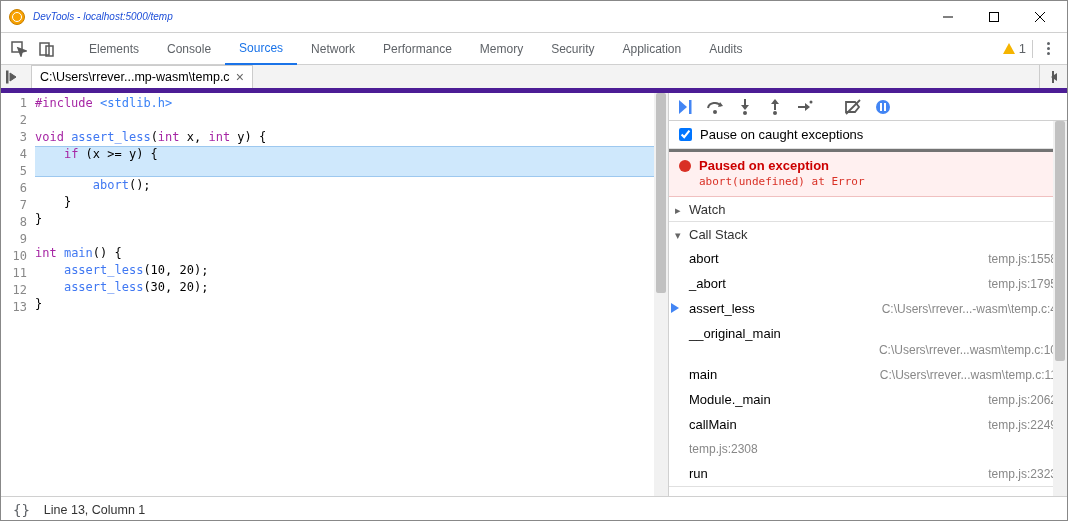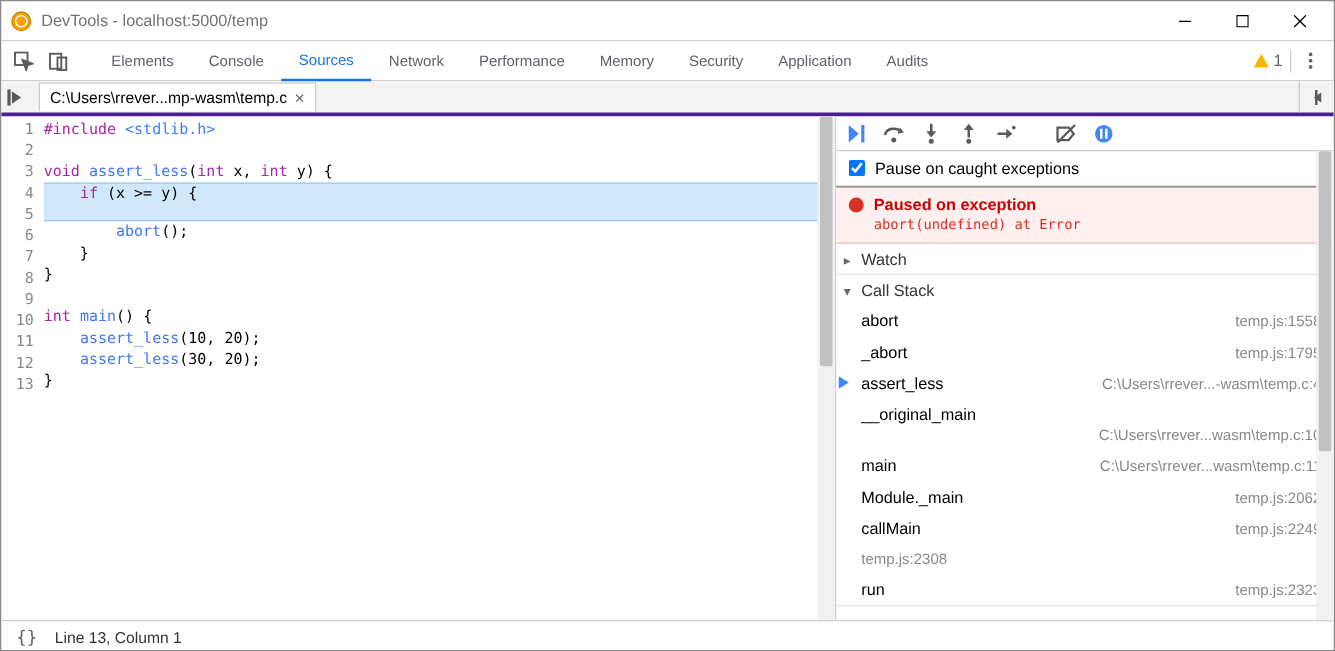--- a/index.html
+++ b/index.html
@@ -1,37 +1,37 @@
 <!DOCTYPE html>
 <html><head>
 <meta charset="utf-8">
 <style>
 * { margin: 0; padding: 0; box-sizing: border-box; }
 body { font-family: "Segoe UI", Arial, sans-serif; font-size: 12px; background: #fff; width: 1068px; height: 521px; overflow: hidden; border: 1px solid #888; }
 .titlebar { display: flex; align-items: center; height: 32px; padding: 0 4px 0 8px; border-bottom: 1px solid #d0d0d0; }
 .titlebar .icon { width: 16px; height: 16px; border-radius: 50%; background: #f8a100; border: 1px solid #c67f00; margin-right: 8px; flex-shrink: 0; display:flex;align-items:center;justify-content:center;}
 .titlebar .icon::after{content:"";width:8px;height:8px;border:1px solid #fff;border-radius:50%;}
-.titlebar .title { flex: 1; font-size: 13px; color: #737373; }
+.titlebar .title { flex: 1; font-size: 10px; color: #1d4ed8; font-style: italic; }
 .winbtn { width: 46px; height: 30px; display: flex; align-items: center; justify-content: center; color: #000; }
 .winbtn svg { width: 10px; height: 10px; }
 
 .toolbar1 { display: flex; align-items: center; height: 32px; border-bottom: 1px solid #d0d0d0; padding: 0 6px; }
 .toolbar1 .tbicon { width: 24px; height: 24px; display: flex; align-items: center; justify-content: center; color: #555; margin-right: 4px; }
 .toolbar1 .tbicon svg { width: 16px; height: 16px; stroke: #5a5a5a; fill: none; stroke-width: 1.5; }
 .tabs { display: flex; height: 100%; margin-left: 12px; flex: 1; align-items: stretch; }
 .tab { padding: 0 14px; display: flex; align-items: center; font-size: 12px; color: #5f6368; cursor: pointer; }
 .tab.active { color: #1a73e8; border-bottom: 2px solid #1a73e8; margin-bottom: -1px; }
 .toolbar1 .right { display: flex; align-items: center; gap: 6px; padding-right: 4px; }
 .warncount { color: #5f6368; font-size: 13px; display: flex; align-items: center; gap: 4px; }
 .warncount::before { content: ""; width: 0; height: 0; border-left: 6px solid transparent; border-right: 6px solid transparent; border-bottom: 11px solid #f5b400; }
 .sep { width: 1px; height: 18px; background: #ccc; }
 .kebab { width: 18px; display: flex; flex-direction: column; align-items: center; gap: 2px; }
 .kebab span { width: 3px; height: 3px; background: #5f6368; border-radius: 50%; }
 
-.filetabs { display: flex; align-items: center; height: 28px; border-bottom: 3px solid #4c1d95; background: #f3f3f3; }
+.filetabs { display: flex; align-items: center; height: 28px; border-bottom: 5px solid #4c1d95; background: #f3f3f3; }
 .filetabs .nav { width: 24px; height: 24px; display: flex; align-items: center; justify-content: center; }
 .filetabs .nav svg { width: 14px; height: 14px; stroke: #5a5a5a; fill: #5a5a5a; }
 .filetab { background: #fff; border: 1px solid #ccc; border-bottom: none; padding: 4px 8px; margin-left: 6px; display: flex; align-items: center; gap: 6px; font-size: 12.5px; }
 .filetab .close { color: #666; font-size: 14px; line-height: 1; }
 .filetabs .spacer { flex: 1; }
 .filetabs .rightend { width: 28px; display: flex; align-items: center; justify-content: center; border-left: 1px solid #ccc; height: 100%; }
 
 .main { display: flex; height: calc(521px - 32px - 32px - 28px - 26px); }
 .editor { flex: 1; display: flex; border-right: 1px solid #d0d0d0; position: relative; overflow: hidden; }
 .gutter { width: 34px; text-align: right; color: #888; font-family: Menlo, Consolas, monospace; font-size: 12px; padding: 2px 8px 2px 0; user-select: none; }
@@ -45,21 +45,21 @@
 .tok-pp { color: #a626a4; }
 .editor .vscroll { position: absolute; right: 0; top: 0; bottom: 0; width: 14px; background: #f1f1f1; }
 .editor .vscroll .thumb { position: absolute; left: 2px; right: 2px; top: 0; height: 200px; background: #c1c1c1; border-radius: 2px; }
 
 .right-pane { width: 398px; display: flex; flex-direction: column; position: relative; }
 .dbgtoolbar { height: 28px; border-bottom: 1px solid #d0d0d0; display: flex; align-items: center; padding: 0 6px; gap: 10px; }
 .dbgbtn { width: 20px; height: 20px; display: flex; align-items: center; justify-content: center; }
 .dbgbtn svg { width: 18px; height: 18px; }
 .pauseexc { height: 28px; display: flex; align-items: center; padding: 0 10px; gap: 8px; border-bottom: 1px solid #e0e0e0; font-size: 13px; }
 .pauseexc input { width: 13px; height: 13px; }
-.pause-banner { background: #fff0f0; border-top: 1px solid #737373; border-bottom: 1px solid #f0c0c0; padding: 6px 10px 8px 10px; }
+.pause-banner { background: #fff0f0; border-top: 3px solid #737373; border-bottom: 1px solid #f0c0c0; padding: 6px 10px 8px 10px; }
 .pause-banner .row1 { display: flex; align-items: center; gap: 8px; color: #c00; font-weight: 600; font-size: 13px; }
 .pause-banner .row1::before { content: ""; width: 12px; height: 12px; border-radius: 50%; background: #d93025; display: inline-block; position:relative;}
 .pause-banner .row2 { margin-left: 20px; color: #d93025; font-family: Menlo, Consolas, monospace; font-size: 11px; margin-top: 2px; }
 .section { border-bottom: 1px solid #e0e0e0; }
 .section .header { height: 24px; display: flex; align-items: center; padding: 0 6px; font-size: 13px; color: #333; gap: 4px; }
 .arrow { width: 10px; display: inline-block; }
 .arrow.right::before { content: "▸"; color: #666; font-size: 11px; }
 .arrow.down::before { content: "▾"; color: #666; font-size: 11px; }
 .stack { }
 .frame { display: flex; align-items: center; padding: 5px 10px 5px 20px; font-size: 13px; gap: 6px; }

